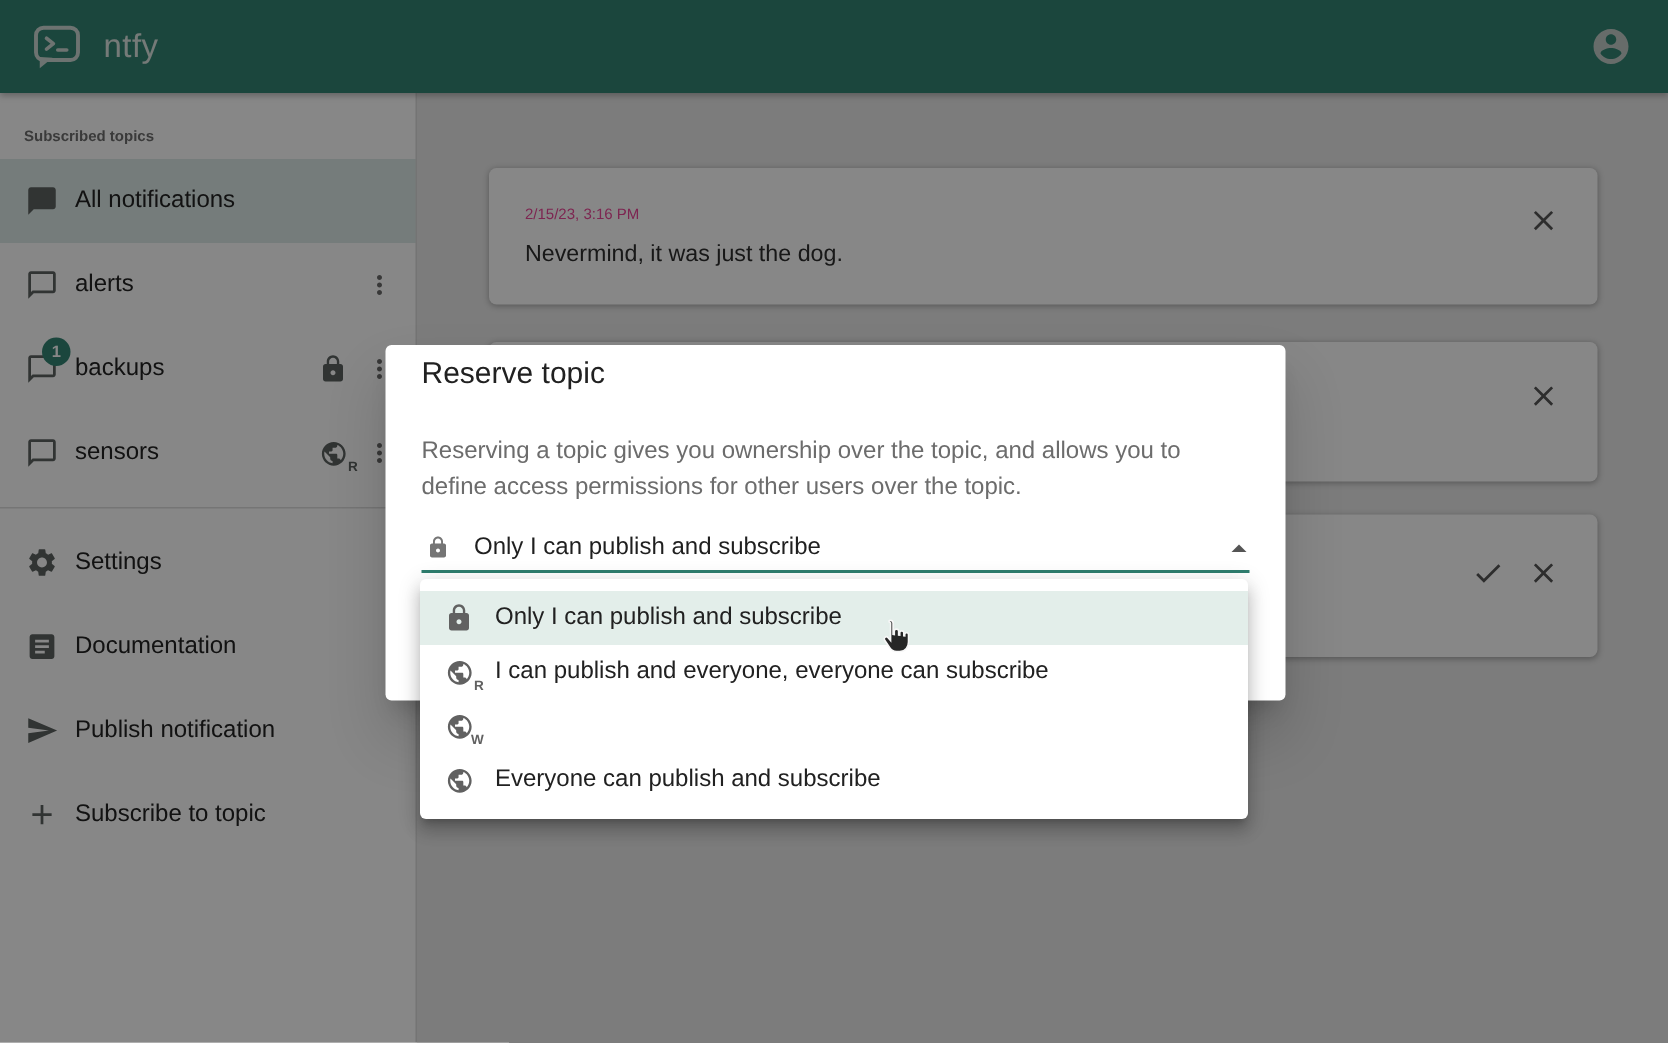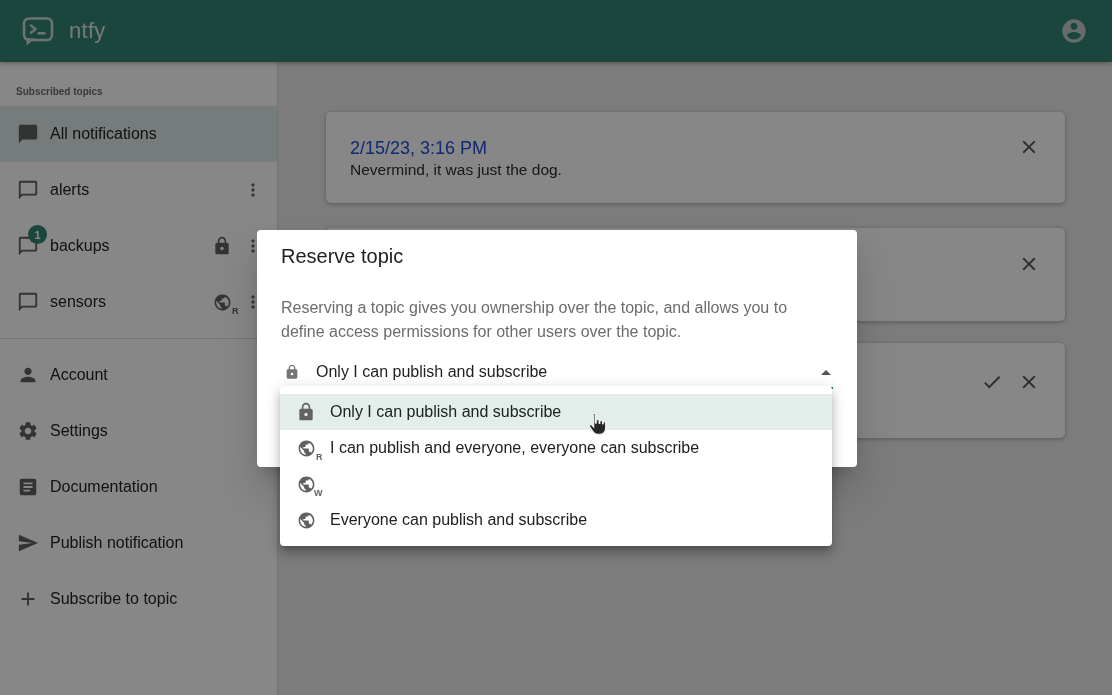--- a/index.html
+++ b/index.html
@@ -44,30 +44,30 @@
 
   
   .globe-wrap { position:relative; display:inline-flex; }
   .globe-sub { position:absolute; right:-7px; bottom:-4px; font-size:9px; font-weight:bold; color:currentColor; }
 
   
   .card {
     position:absolute; left:326px; width:739px; background:#fff; border-radius:5px;
     box-shadow:0 1px 4px rgba(0,0,0,.3);
   }
-  .card .ts { position:absolute; left:24px; top:26px; font-size:18px; color:#1d4ed8; }
+  .card .ts { position:absolute; left:24px; top:26px; font-size:10px; color:#ec4899; }
   .card .msg { position:absolute; left:24px; top:49px; font-size:15.5px; color:#2e2e2e; }
   .iconbtn { position:absolute; width:24px; height:24px; color:#555; cursor:pointer; display:flex; align-items:center; justify-content:center; }
 
   
   .backdrop { position:absolute; inset:0; background:rgba(0,0,0,.47); z-index:5; }
   .dialog {
     position:absolute; left:257px; top:230px; width:600px; height:237px;
     background:#fff; border-radius:4px; box-shadow:0 11px 15px -7px rgba(0,0,0,.2), 0 24px 38px 3px rgba(0,0,0,.14);
-    z-index:6; padding:12px 24px;
+    z-index:6; padding:5px 24px;
   }
   .dlg-title { font-size:20px; font-weight:500; color:#212121; line-height:28px; }
   .dlg-desc { margin-top:26px; font-size:16px; line-height:24px; color:#6c6c6c; }
   .dlg-select {
     margin-top:13px; height:32px; display:flex; align-items:center;
     border-bottom:2px solid #2e7d6e; cursor:pointer; position:relative;
   }
   .dlg-select .sel-lock { width:16px; height:16px; color:#757575; margin-left:3px; }
   .dlg-select .sel-text { margin-left:16px; font-size:16px; color:#1f1f1f; }
   .dlg-select .sel-arrow { position:absolute; right:-5px; top:4px; color:#555; }
@@ -171,28 +171,20 @@
     </span>
     <span class="dots">
       <svg class="ic" width="20" height="20" viewBox="0 0 24 24">
           <path d="M12 8c1.1 0 2-.9 2-2s-.9-2-2-2-2 .9-2 2 .9 2 2 2zm0 2c-1.1 0-2 .9-2 2s.9 2 2 2 2-.9 2-2-.9-2-2-2zm0 6c-1.1 0-2 .9-2 2s.9 2 2 2 2-.9 2-2-.9-2-2-2z"></path>
         </svg>
     </span>
   </div>
 
   <hr class="divider">
 
-  <div class="srow">
-    <span class="licon">
-      <svg class="ic" width="22" height="22" viewBox="0 0 24 24">
-          <path d="M12 12c2.21 0 4-1.79 4-4s-1.79-4-4-4-4 1.79-4 4 1.79 4 4 4zm0 2c-2.67 0-8 1.34-8 4v2h16v-2c0-2.66-5.33-4-8-4z"></path>
-        </svg>
-    </span>
-    <span class="lbl">Account</span>
-  </div>
 
   <div class="srow">
     <span class="licon">
       <svg class="ic" width="22" height="22" viewBox="0 0 24 24">
           <path d="M19.14 12.94c.04-.3.06-.61.06-.94 0-.32-.02-.64-.07-.94l2.03-1.58c.18-.14.23-.41.12-.61l-1.92-3.32c-.12-.22-.37-.29-.59-.22l-2.39.96c-.5-.38-1.03-.7-1.62-.94l-.36-2.54c-.04-.24-.24-.41-.48-.41h-3.84c-.24 0-.43.17-.47.41l-.36 2.54c-.59.24-1.13.57-1.62.94l-2.39-.96c-.22-.08-.47 0-.59.22L2.74 8.87c-.12.21-.08.47.12.61l2.03 1.58c-.05.3-.09.63-.09.94s.02.64.07.94l-2.03 1.58c-.18.14-.23.41-.12.61l1.92 3.32c.12.22.37.29.59.22l2.39-.96c.5.38 1.03.7 1.62.94l.36 2.54c.05.24.24.41.48.41h3.84c.24 0 .44-.17.47-.41l.36-2.54c.59-.24 1.13-.56 1.62-.94l2.39.96c.22.08.47 0 .59-.22l1.92-3.32c.12-.22.07-.47-.12-.61l-2.01-1.58zM12 15.6c-1.98 0-3.6-1.62-3.6-3.6s1.62-3.6 3.6-3.6 3.6 1.62 3.6 3.6-1.62 3.6-3.6 3.6z"></path>
         </svg>
     </span>
     <span class="lbl">Settings</span>
   </div>
 

